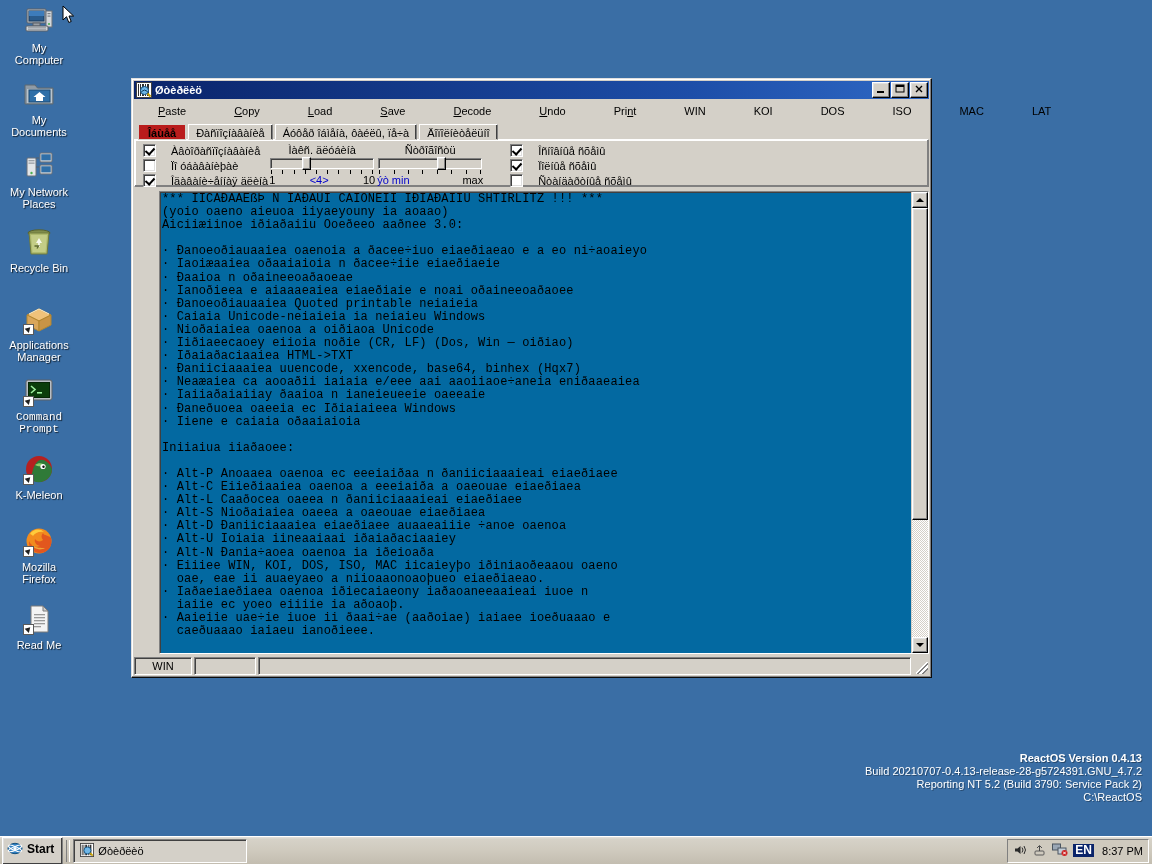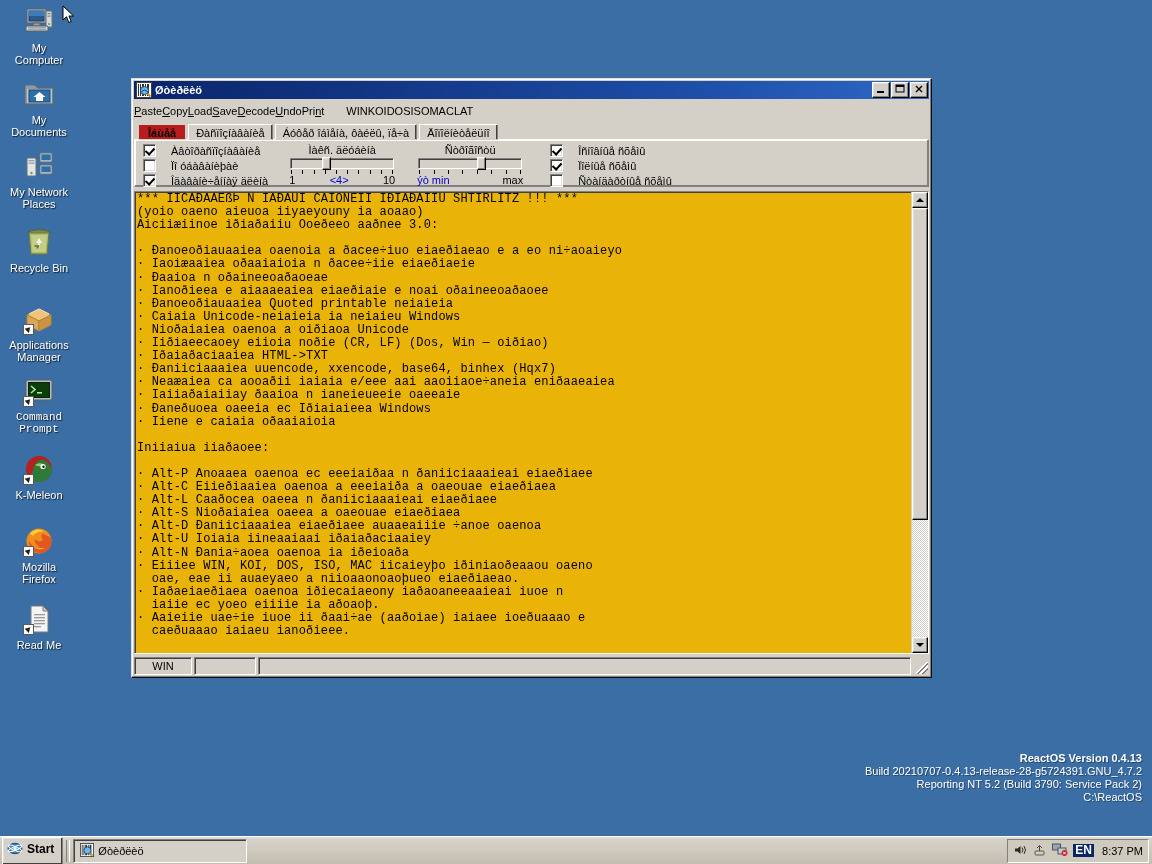--- a/index.html
+++ b/index.html
@@ -200,21 +200,21 @@
 
   #menubar {
     height: 20px;
     margin: 2px 2px 0 2px;
     display: flex;
     align-items: center;
     font-size: 11px;
     color: #000;
   }
   .menu-item {
-    padding: 2px 0;
+    padding: 2px 24px;
     cursor: default;
     white-space: nowrap;
   }
   .menu-item .u { text-decoration: underline; }
   #menubar .gap { width: 22px; }
 
   #client {
     flex: 1;
     margin: 2px;
     display: flex;
@@ -281,21 +281,21 @@
   .chk-box.checked:after {
     content: "";
     position: absolute;
     left: 3px; top: 1px;
     width: 4px; height: 7px;
     border: solid #000;
     border-width: 0 2px 2px 0;
     transform: rotate(42deg);
   }
 
-  .slider-group { width: 108px; text-align: center; font-size: 11px; margin-left: 20px; }
+  .slider-group { width: 108px; text-align: center; font-size: 11px; }
   .slider-group .sg-title { margin-bottom: 2px; }
   .track {
     height: 9px;
     border: 1px solid;
     border-color: #808080 #ffffff #ffffff #808080;
     box-shadow: inset 1px 1px 0 #404040;
     background: #d4d0c8;
     position: relative;
     margin: 0 2px 1px 2px;
   }
@@ -327,24 +327,25 @@
   .slabels .lo, .slabels .hi { color: #000; }
   .slabels .lo.blue { color: #0000cc; }
 
   
   #textwrap {
     flex: 1;
     margin-top: 4px;
     border: 1px solid;
     border-color: #808080 #ffffff #ffffff #808080;
     box-shadow: inset 1px 1px 0 #404040;
-    background: #eab308;
+    background: #0369a1;
     display: flex;
     overflow: hidden;
     box-sizing: border-box;
+    margin-left: 25px;
   }
   #textarea {
     flex: 1;
     font-family: "Liberation Mono", "DejaVu Sans Mono", monospace;
     font-size: 12px;
     line-height: 13.1px;
     white-space: pre;
     padding: 1px 0 0 2px;
     color: #000;
     overflow: hidden;

